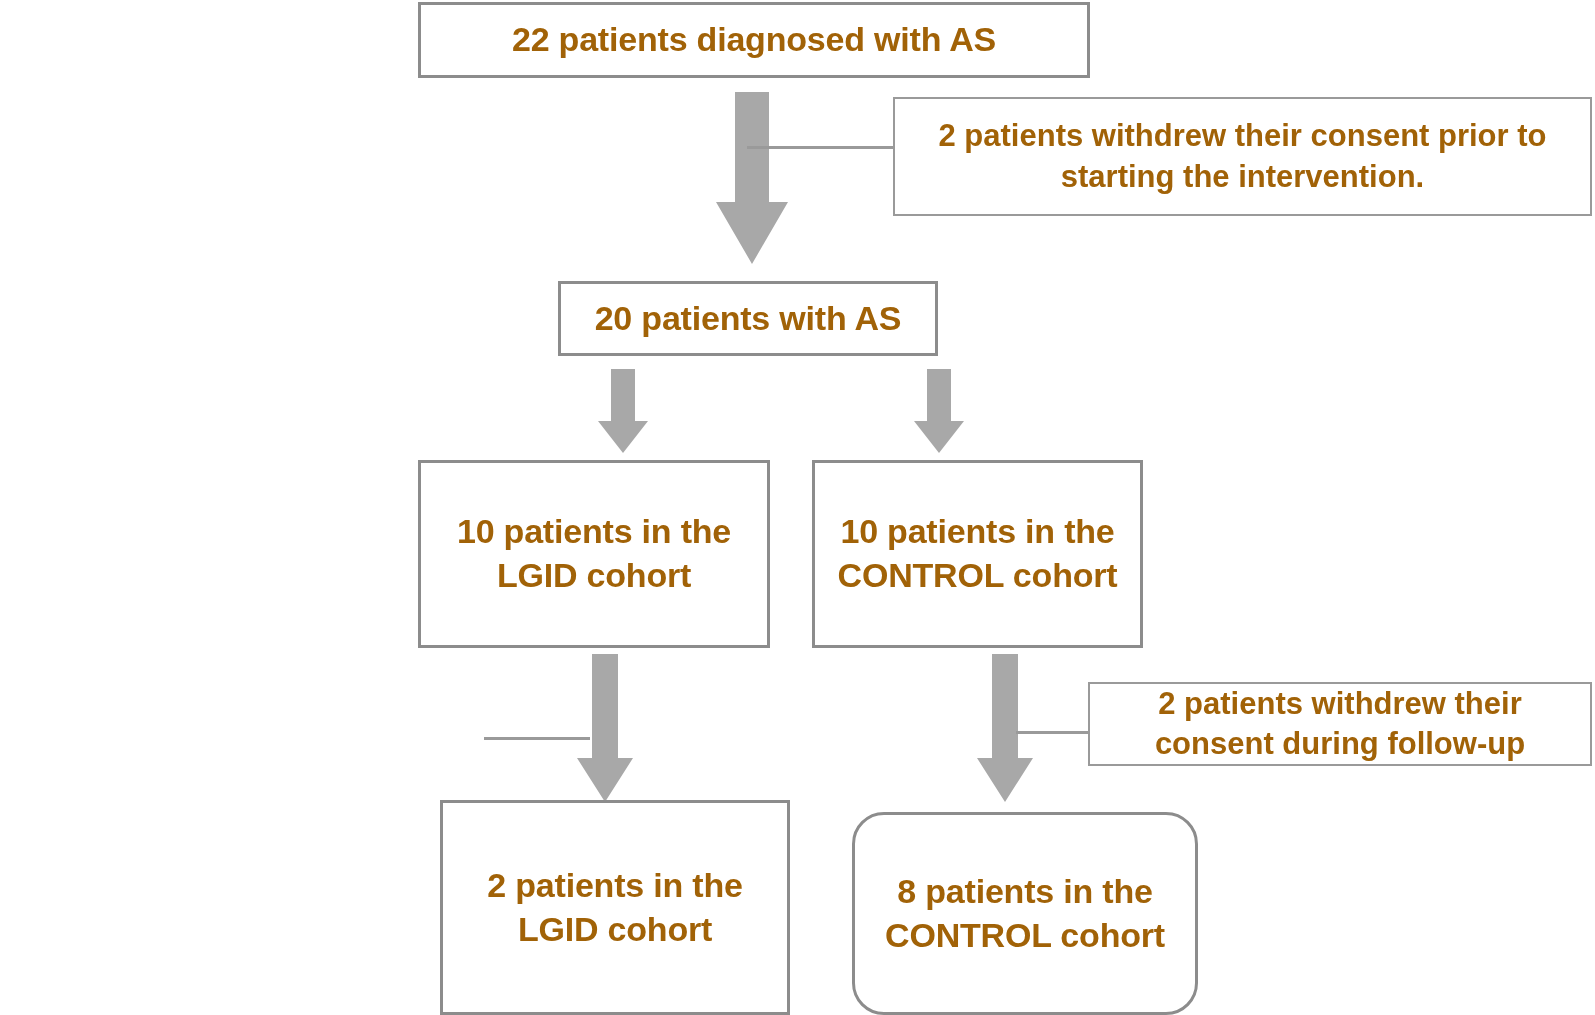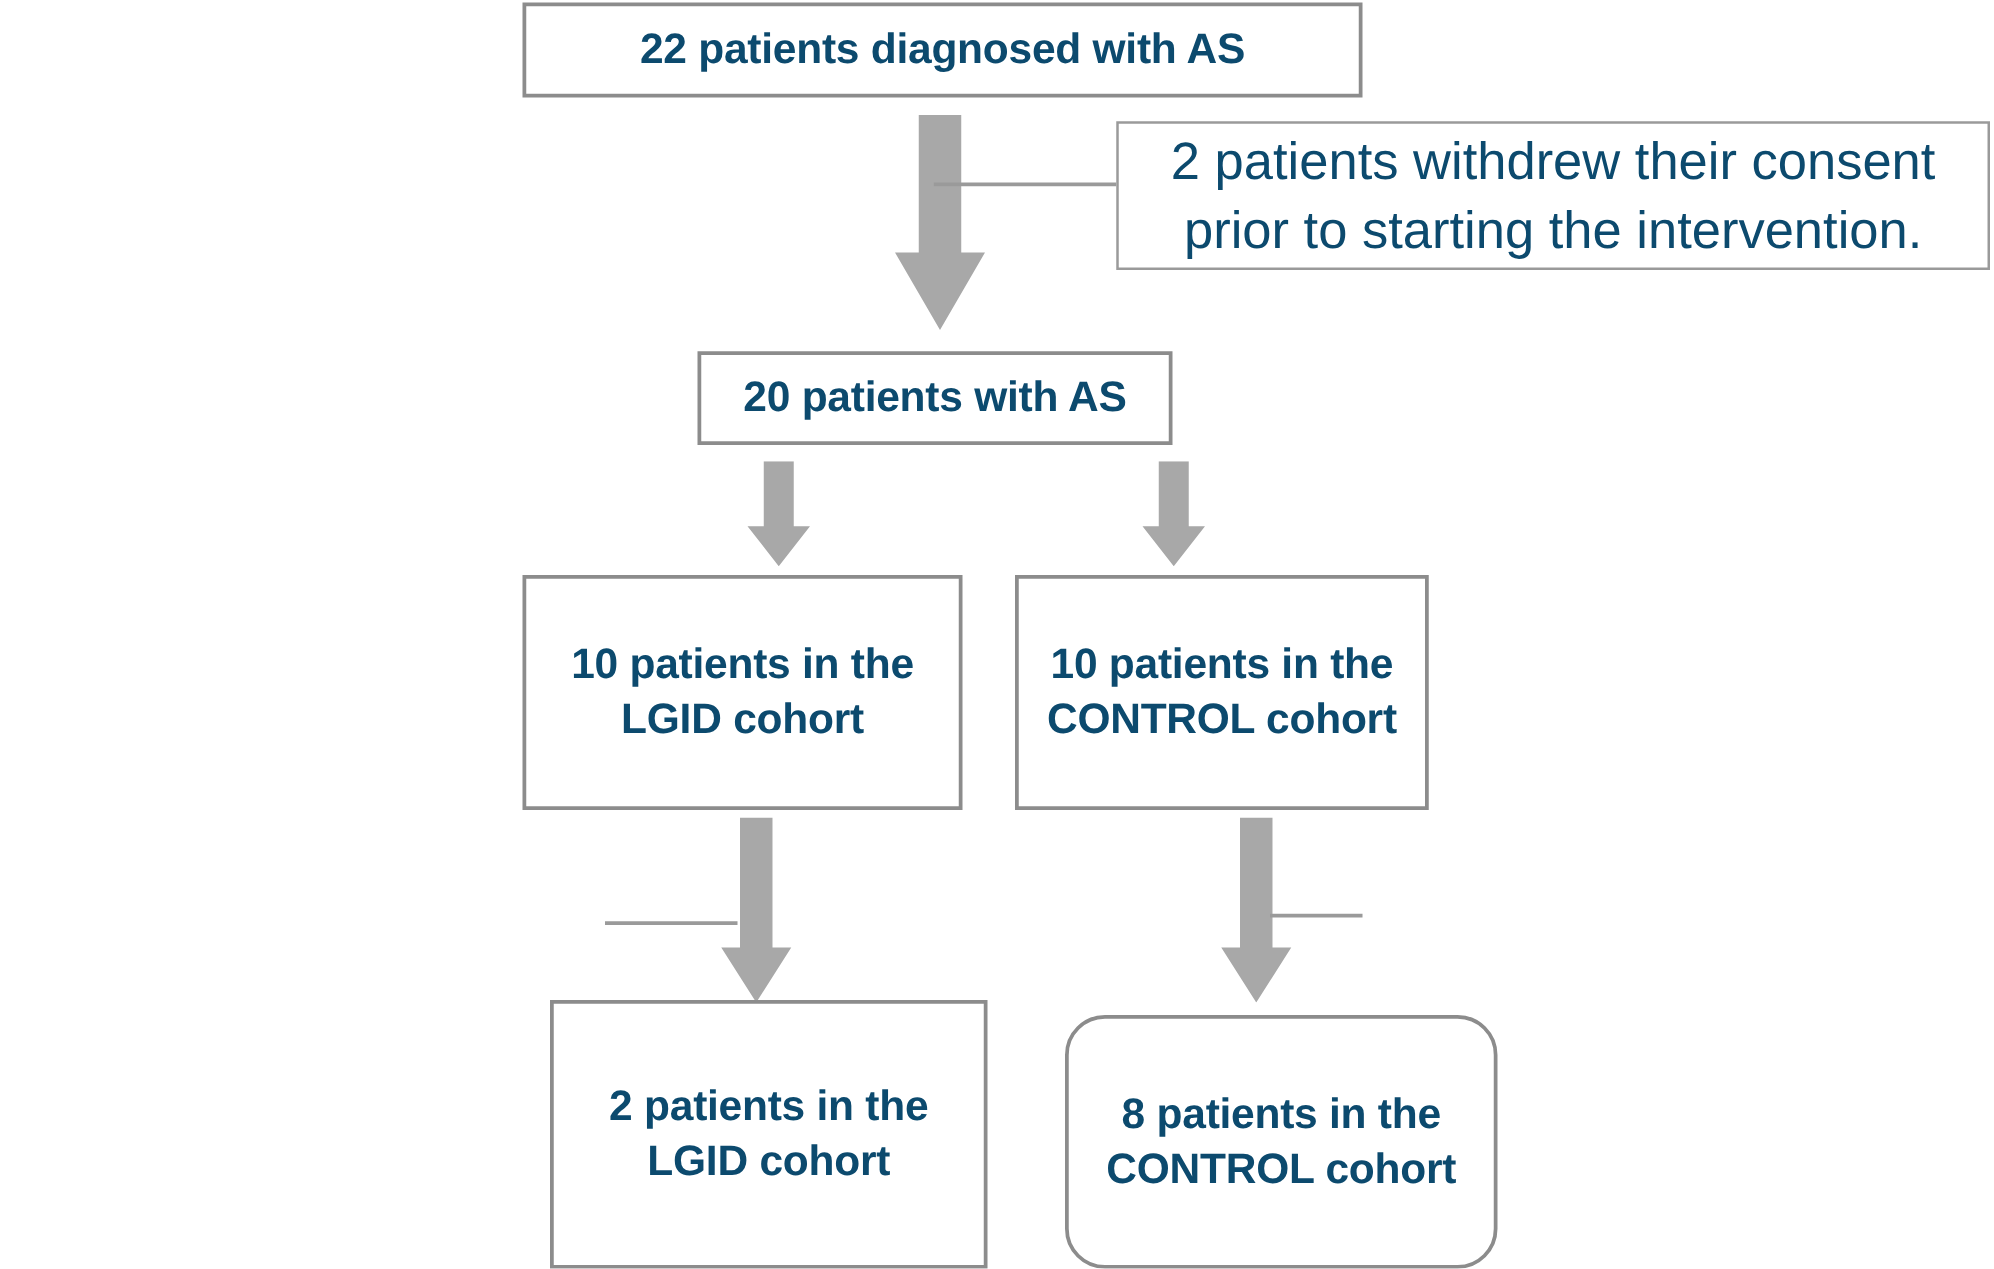--- a/index.html
+++ b/index.html
@@ -23,21 +23,21 @@
   
   .node {
     position: absolute;
     box-sizing: border-box;
     background: #ffffff;
     border: 3px solid #8c8c8c;
     display: flex;
     align-items: center;
     justify-content: center;
     text-align: center;
-    color: #0c4a6e;
+    color: #a16207;
   }
   .node .txt {
     display: block;
     width: 100%;
     padding: 0 8px;
     box-sizing: border-box;
     white-space: pre-line;
   }
 
   
@@ -46,22 +46,22 @@
     font-size: 34px;
     line-height: 1.28;
     letter-spacing: -0.2px;
   }
   
   .node.callout {
     border-width: 2px;
     border-color: #9a9a9a;
   }
   .node.callout .txt {
-    font-weight: normal;
-    font-size: 42px;
+    font-weight: bold;
+    font-size: 31px;
     line-height: 1.3;
   }
 
   
   .arrow {
     position: absolute;
   }
   .arrow svg { display: block; }
 
   
@@ -125,20 +125,23 @@
   </div>
 
   <div class="arrow" style="left:962px; top:654px; width:86px; height:148px;">
     <svg width="86" height="148" viewBox="0 0 86 148">
       <polygon points="15,0 41,0 41,104 56,104 28,148 0,104 15,104" transform="translate(15,0)" fill="#a8a8a8"></polygon>
     </svg>
   </div>
 
   <div class="connector" style="left:484px; top:737px; width:106px;"></div>
 
+  <div class="node callout" style="left:1088px; top:682px; width:504px; height:84px;">
+    <span class="txt">2 patients withdrew their consent during follow-up</span>
+  </div>
   <div class="connector" style="left:1016px; top:731px; width:74px;"></div>
 
   <div class="node primary" style="left:440px; top:800px; width:350px; height:215px;">
     <span class="txt">2 patients in the
 LGID cohort</span>
   </div>
 
   <div class="node primary" style="left:852px; top:812px; width:346px; height:203px;border-radius:32px;">
     <span class="txt">8 patients in the
 CONTROL cohort</span>

